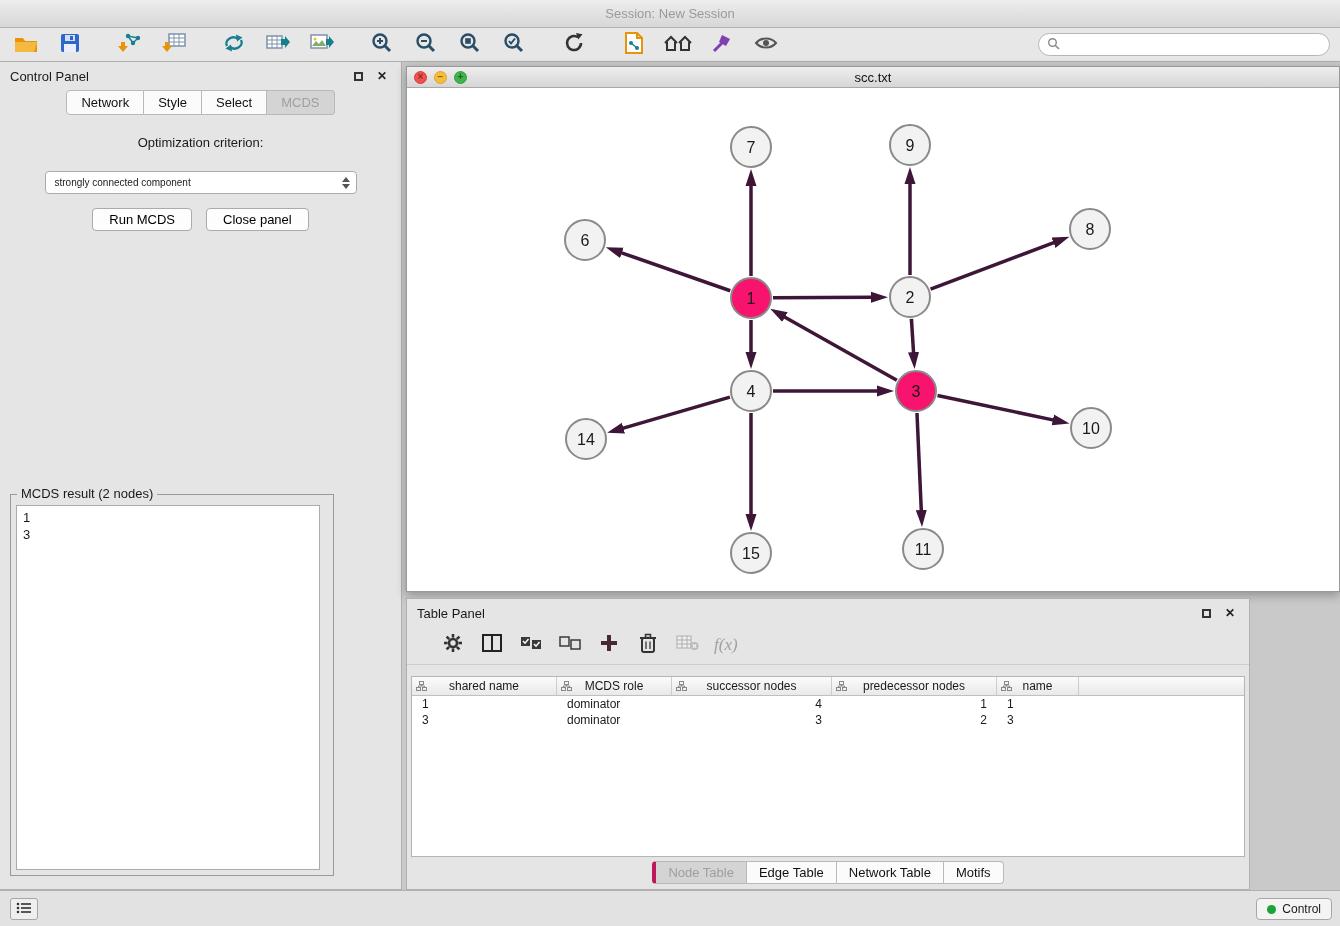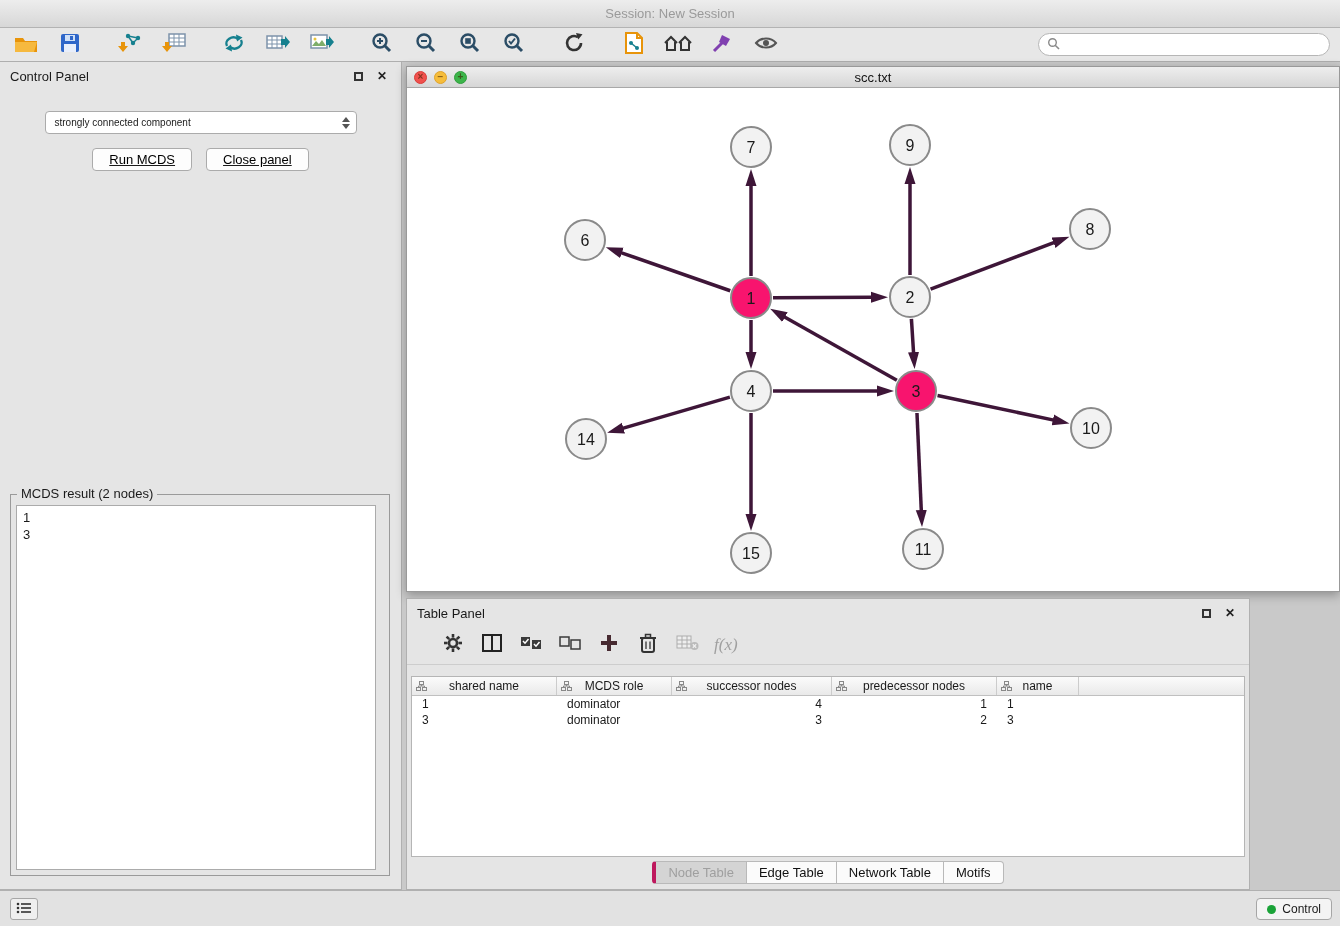--- a/index.html
+++ b/index.html
@@ -32,24 +32,24 @@
   .cp-tab:first-child{border-left:1px solid #b9b9b9;border-radius:4px 0 0 4px;}
   .cp-tab:last-child{border-radius:0 4px 4px 0;}
   .cp-tab.selected{background:#d4d4d4;color:#9f9f9f;}
   .opt-label{text-align:center;margin-top:20px;font-size:13px;}
   .dropdown{margin:21px auto 0;width:312px;height:23px;background:#fff;border:1px solid #ababab;border-radius:4px;
     display:flex;align-items:center;padding:0 6px 0 9px;font-size:10px;}
   .dropdown .dd-value{flex:1;}
   .dd-arrows{display:flex;flex-direction:column;align-items:center;gap:2px;}
   .tri-up{width:0;height:0;border-left:4px solid transparent;border-right:4px solid transparent;border-bottom:5px solid #555;}
   .tri-down{width:0;height:0;border-left:4px solid transparent;border-right:4px solid transparent;border-top:5px solid #555;}
-  .cp-buttons{display:flex;justify-content:center;gap:14px;margin-top:14px;text-decoration:underline;}
+  .cp-buttons{display:flex;justify-content:center;gap:14px;margin-top:14px;}
   .cp-btn{height:23px;padding:0 16px;background:#fdfdfd;border:1px solid #ababab;border-radius:4px;
     font-size:13px;font-family:"Liberation Sans",sans-serif;}
-  .result-group{position:absolute;left:10px;top:432px;width:380px;height:382px;border:1px solid #9a9a9a;}
+  .result-group{position:absolute;left:10px;top:432px;width:324px;height:382px;border:1px solid #9a9a9a;}
   .result-title{position:absolute;top:-9px;left:6px;background:#e5e5e5;padding:0 4px;font-size:13px;}
   .result-inner{position:absolute;left:5px;top:10px;right:13px;bottom:5px;background:#fff;border:1px solid #ababab;
     padding:3px 6px;font-size:13px;line-height:17px;overflow:hidden;}
 
   
   .network-window{position:absolute;left:406px;top:66px;width:934px;height:526px;background:#fff;
     border:1px solid #999;box-shadow:0 3px 10px rgba(0,0,0,.3);}
   .nw-titlebar{height:21px;background:linear-gradient(#eeeeee,#d6d6d6);border-bottom:1px solid #a8a8a8;position:relative;
     display:flex;align-items:center;}
   .traffic{display:flex;gap:7px;padding-left:7px;position:relative;z-index:2;}
@@ -243,20 +243,27 @@
   <div class="panel-header">
     <span>Control Panel</span>
     <span class="spacer"></span>
     <span class="win-mini-btn">
         <span class="float-glyph"></span>
       </span>
     <span class="win-mini-btn">
         <span>✕</span>
       </span>
   </div>
+  <div class="cp-tabs" id="cp-tabs">
+      <div class="cp-tab">Network</div>
+      <div class="cp-tab">Style</div>
+      <div class="cp-tab">Select</div>
+      <div class="cp-tab selected">MCDS</div>
+    </div>
+  <div class="opt-label">Optimization criterion:</div>
   <div class="dropdown">
     <span class="dd-value">strongly connected component</span>
     <span class="dd-arrows">
         <span class="tri-up"></span>
         <span class="tri-down"></span>
       </span>
   </div>
   <div class="cp-buttons">
     <button class="cp-btn">Run MCDS</button>
     <button class="cp-btn">Close panel</button>

